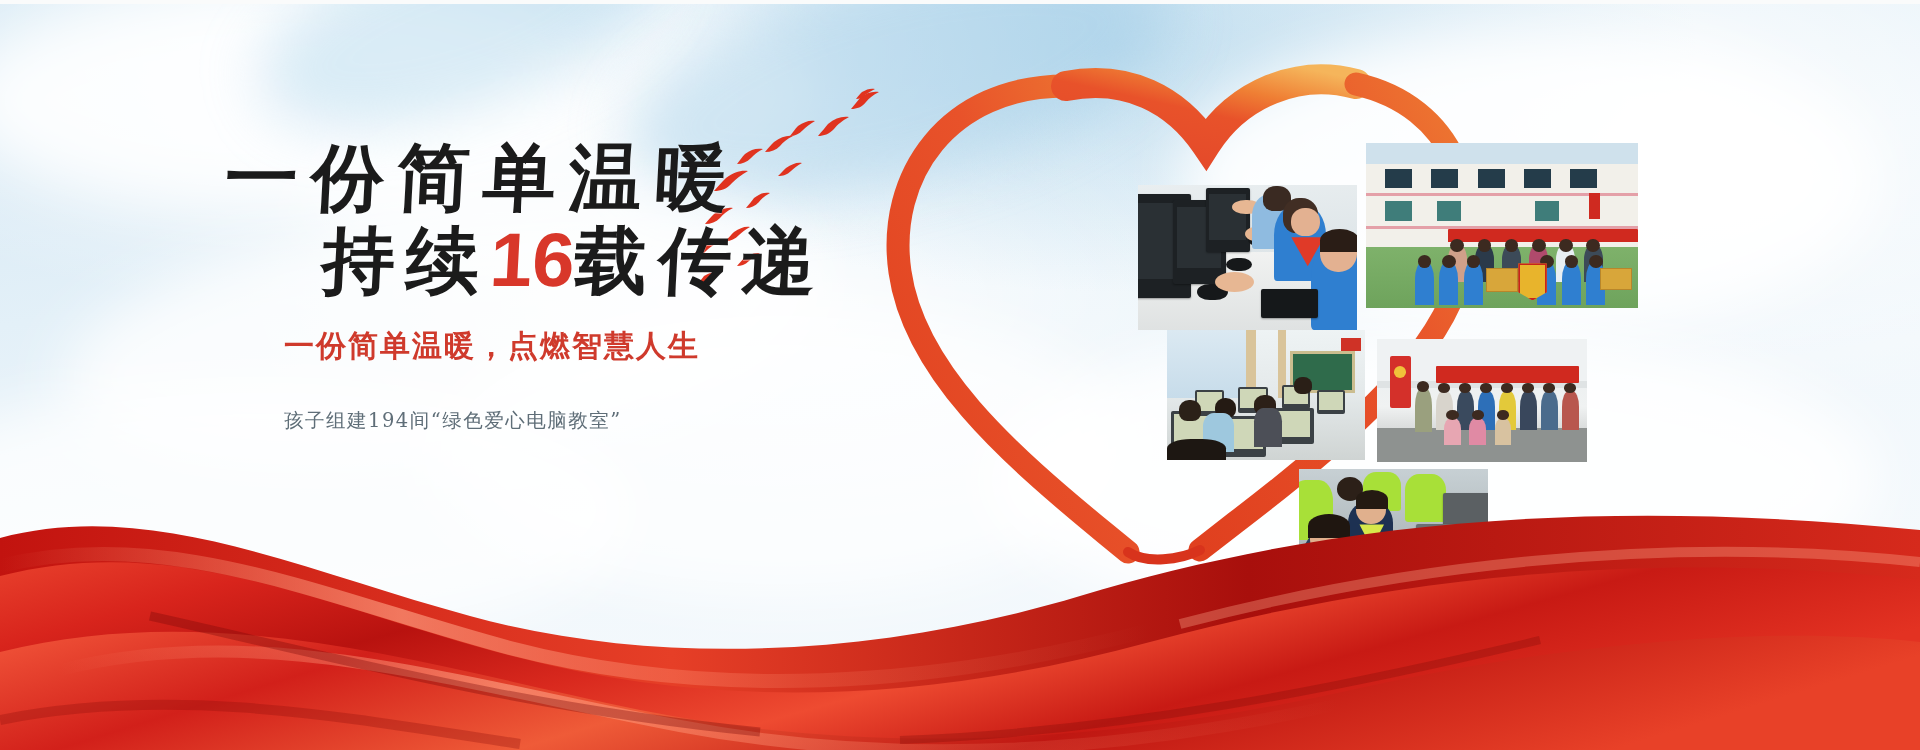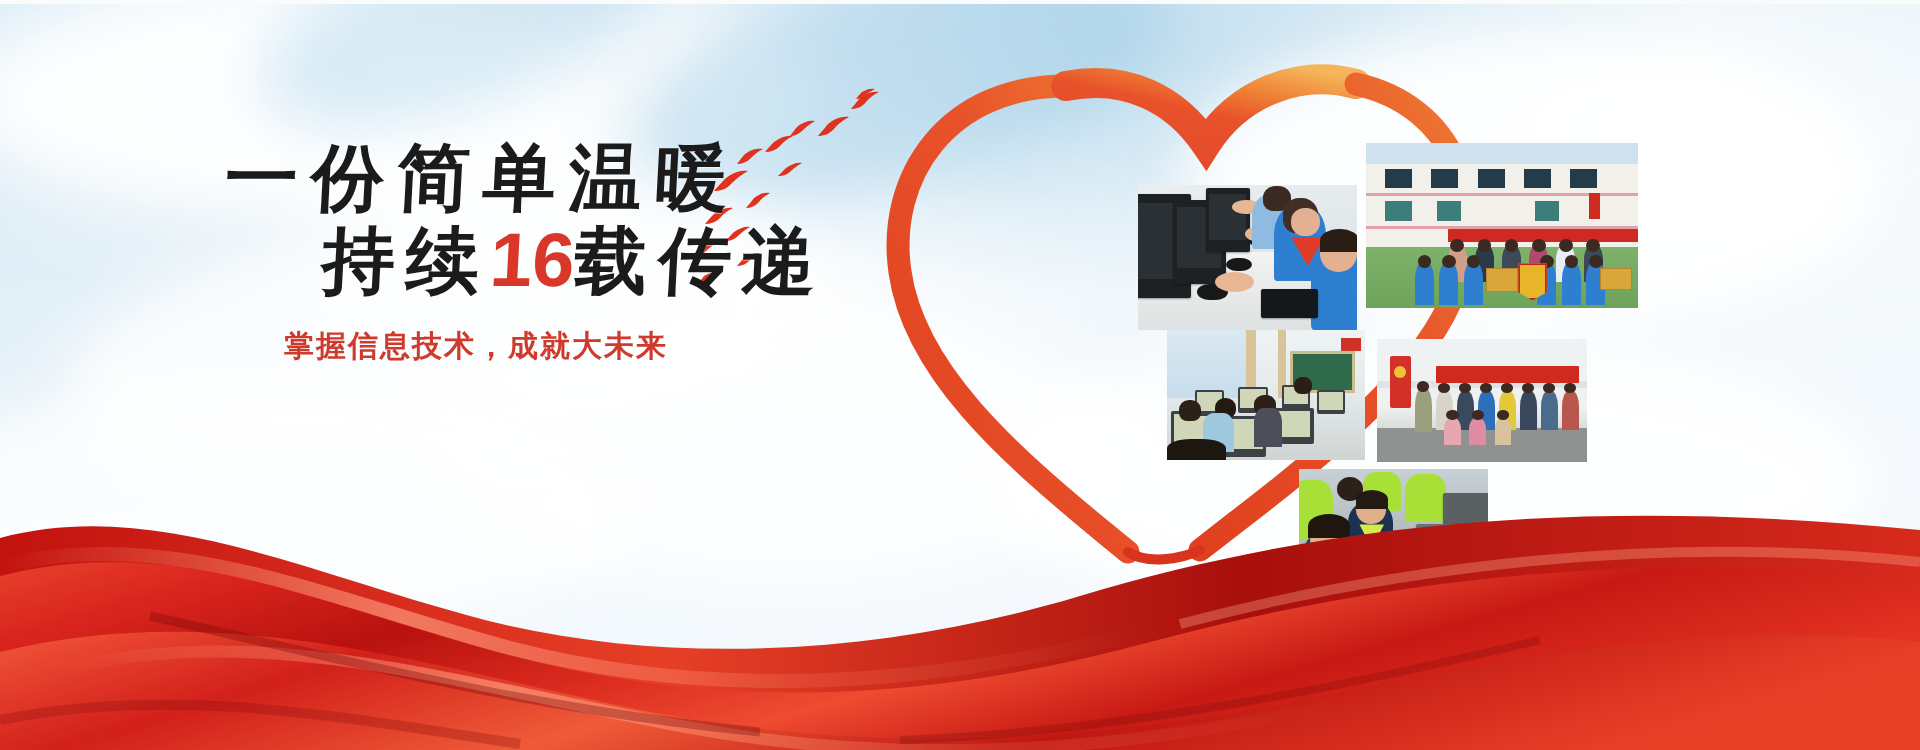--- a/index.html
+++ b/index.html
@@ -135,24 +135,25 @@
       </g>
     </svg>
   </div>
 
   <div class="headline">
     <div class="hl-row hl1">一份简单温暖</div>
     <div class="hl-row hl2"><span>持续</span><span class="hl-num">16</span><span>载传递</span></div>
   </div>
 
   <div class="redsub">
-    <div>掌握信息技术，成就大未来</div>
+    <div>一份简单温暖，点燃智慧人生</div>
   </div>
 
   <div class="body-text">
+    <div>孩子组建194间“绿色爱心电脑教室”</div>
   </div>
 
   <div class="heart-wrap">
     <svg class="heart-svg" width="700" height="520" viewBox="0 0 700 520">
       <defs>
         <linearGradient id="gheart" x1="0" y1="1" x2="1" y2="0">
           <stop offset="0%" stop-color="#e4492a"></stop>
           <stop offset="48%" stop-color="#e8522a"></stop>
           <stop offset="72%" stop-color="#ef7f34"></stop>
           <stop offset="100%" stop-color="#f5b55b"></stop>

